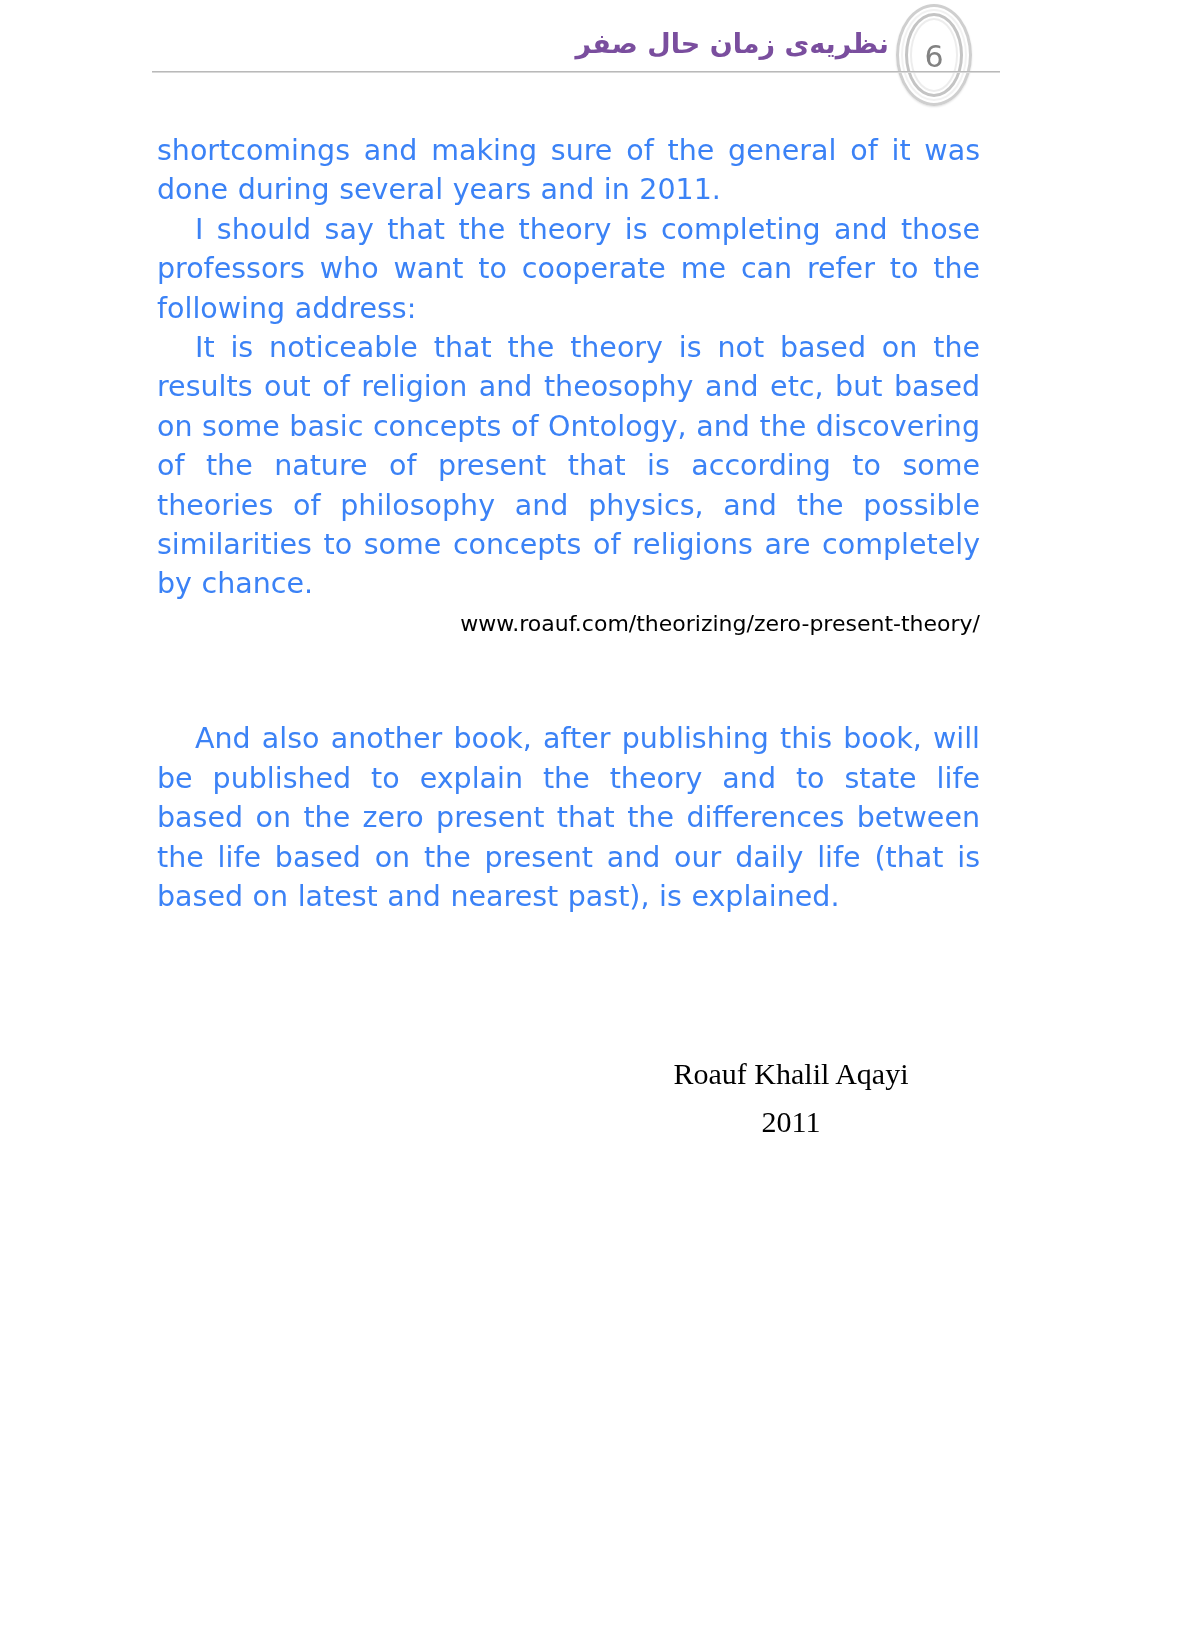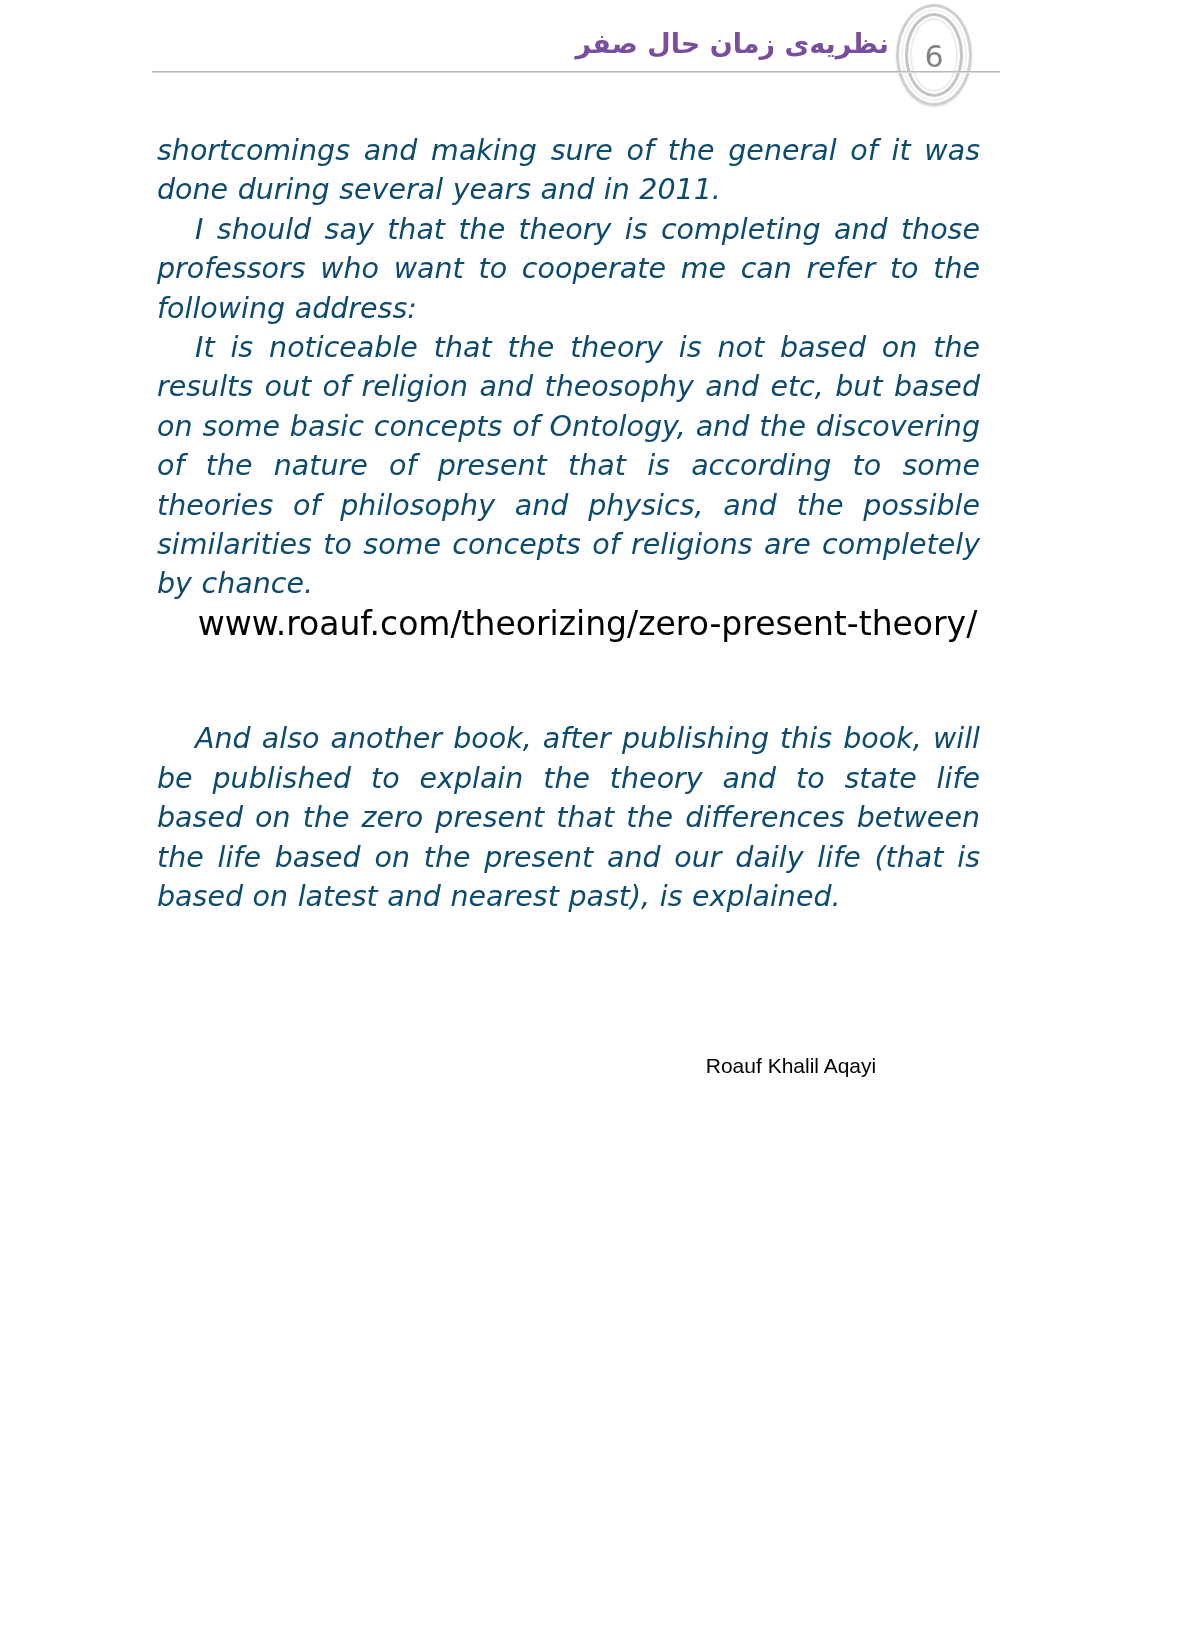--- a/index.html
+++ b/index.html
@@ -114,64 +114,63 @@
     left: 157px;
     top: 131px;
     width: 823px;
   }
 
   .para {
     margin: 0;
     font-family: "DejaVu Sans", "Liberation Sans", sans-serif;
     font-size: 28.5px;
     line-height: 39.4px;
-    color: #0c4a6e;
+    color: #3b82f6;
     text-align: justify;
     text-justify: inter-word;
     word-spacing: 0.5px;
-    font-style: italic;
   }
   .para.indent {
     text-indent: 38px;
   }
   
   .para::after {
     content: "";
     display: inline-block;
     width: 100%;
   }
   .para.no-stretch::after { display: none; }
 
   .url-line {
     margin: 0;
     padding-left: 38px;
     font-family: "DejaVu Sans", "Liberation Sans", sans-serif;
-    font-size: 33px;
+    font-size: 22px;
     line-height: 39.4px;
     color: #000000;
-    text-align: center;
+    text-align: right;
     white-space: nowrap;
   }
 
   .gap-block {
     height: 76px;
   }
 
   
   .signature {
     position: absolute;
     left: 592px;
     top: 1046px;
     width: 398px;
     text-align: center;
   }
   .signature-line {
-    margin: 0;
-    font-family: Liberation Sans, sans-serif;
-    font-size: 21px;
+    margin: 8px;
+    font-family: Liberation Serif, serif;
+    font-size: 30px;
     line-height: 40px;
     color: #000000;
     white-space: nowrap;
   }
 </style>
 </head>
 <body>
 
 <div class="page">
 
@@ -200,15 +199,16 @@
 
     <p class="url-line">www.roauf.com/theorizing/zero-present-theory/</p>
 
     <div class="gap-block"></div>
 
     <p class="para indent no-stretch">And also another book, after publishing this book, will be published to explain the theory and to state life based on the zero present that the differences between the life based on the present and our daily life (that is based on latest and nearest past), is explained.</p>
   </div>
 
   <div class="signature">
     <p class="signature-line">Roauf Khalil Aqayi</p>
+    <p class="signature-line">2011</p>
   </div>
 
 </div>
 
 </body></html>

